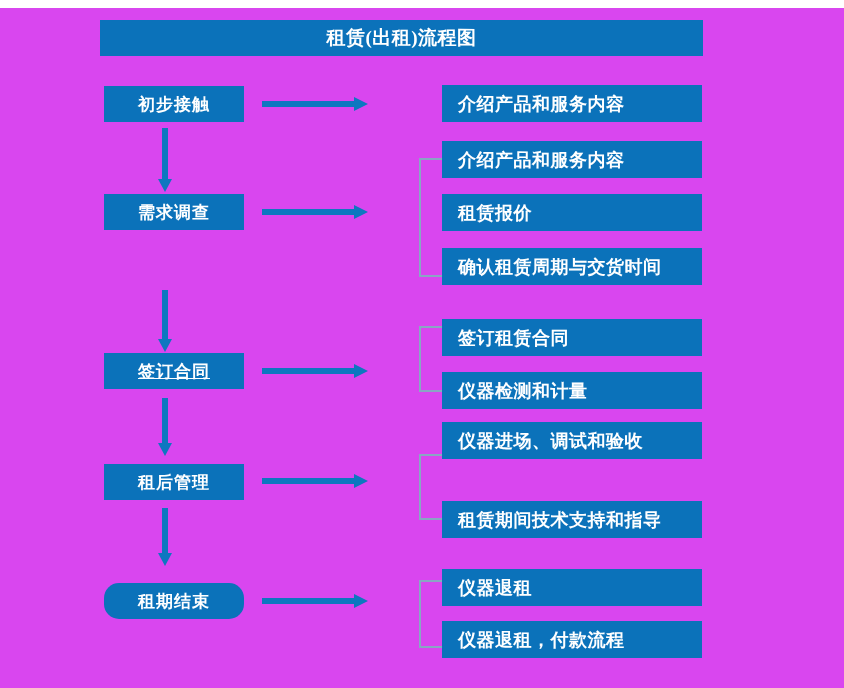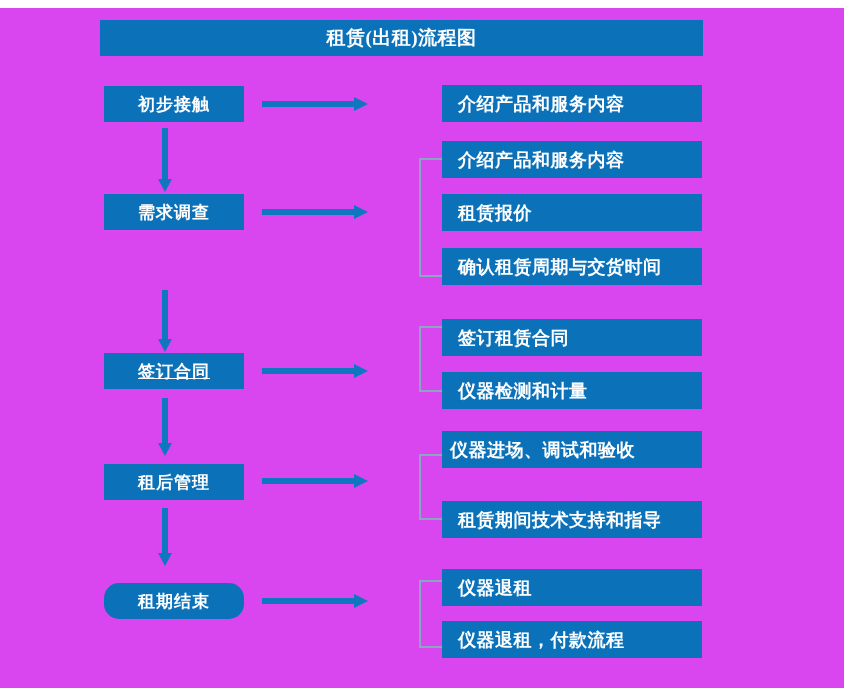--- a/index.html
+++ b/index.html
@@ -187,21 +187,21 @@
 
   <div class="stage-box" style="top:456px;text-align:right;">租后管理</div>
 
   <div class="h-arrow" style="top:466px;">
     <span class="shaft"></span>
     <span class="head"></span>
   </div>
 
   <div class="bracket" style="top:446px; height:66px;"></div>
 
-  <div class="detail-box" style="top:423px;padding-left:8px;">仪器进场、调试和验收</div>
+  <div class="detail-box" style="top:414px;">仪器进场、调试和验收</div>
   <div class="detail-box" style="top:493px;">租赁期间技术支持和指导</div>
 
   <div class="v-arrow" style="top:500px; height:58px;">
     <span class="shaft" style="height:45px;"></span>
     <span class="head" style="top:45px;"></span>
   </div>
 
   <div class="stage-box" style="top:575px;border-radius:15px;">租期结束</div>
 
   <div class="h-arrow" style="top:586px;">

